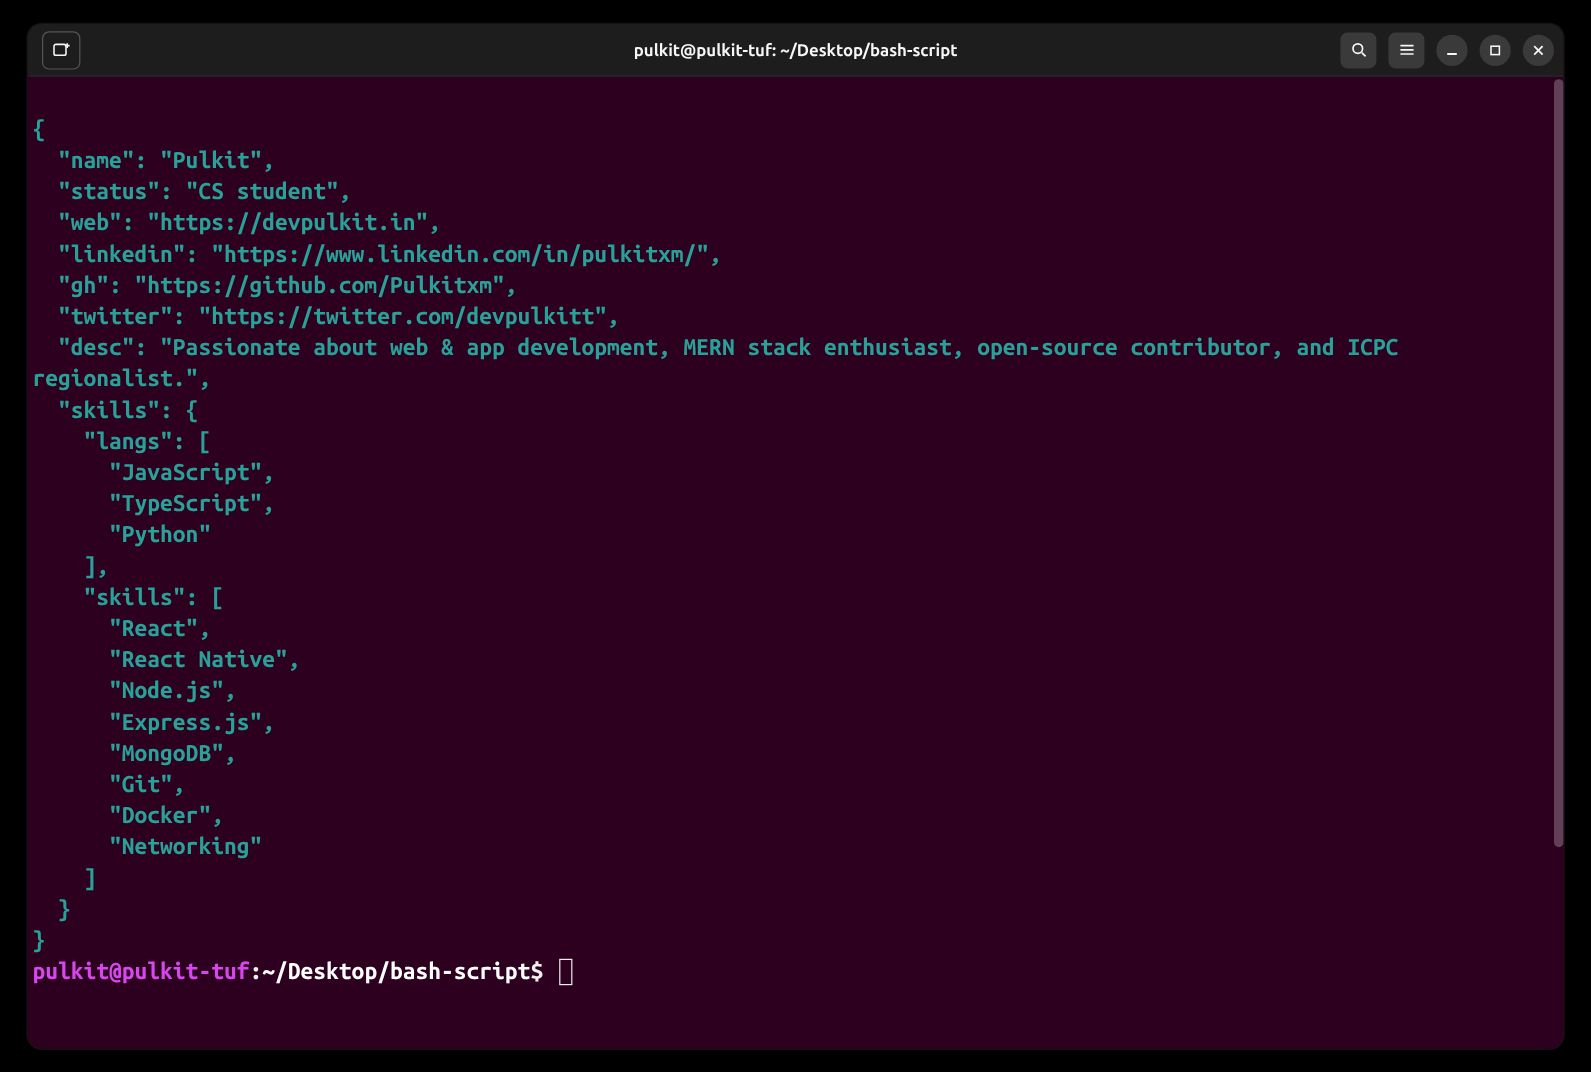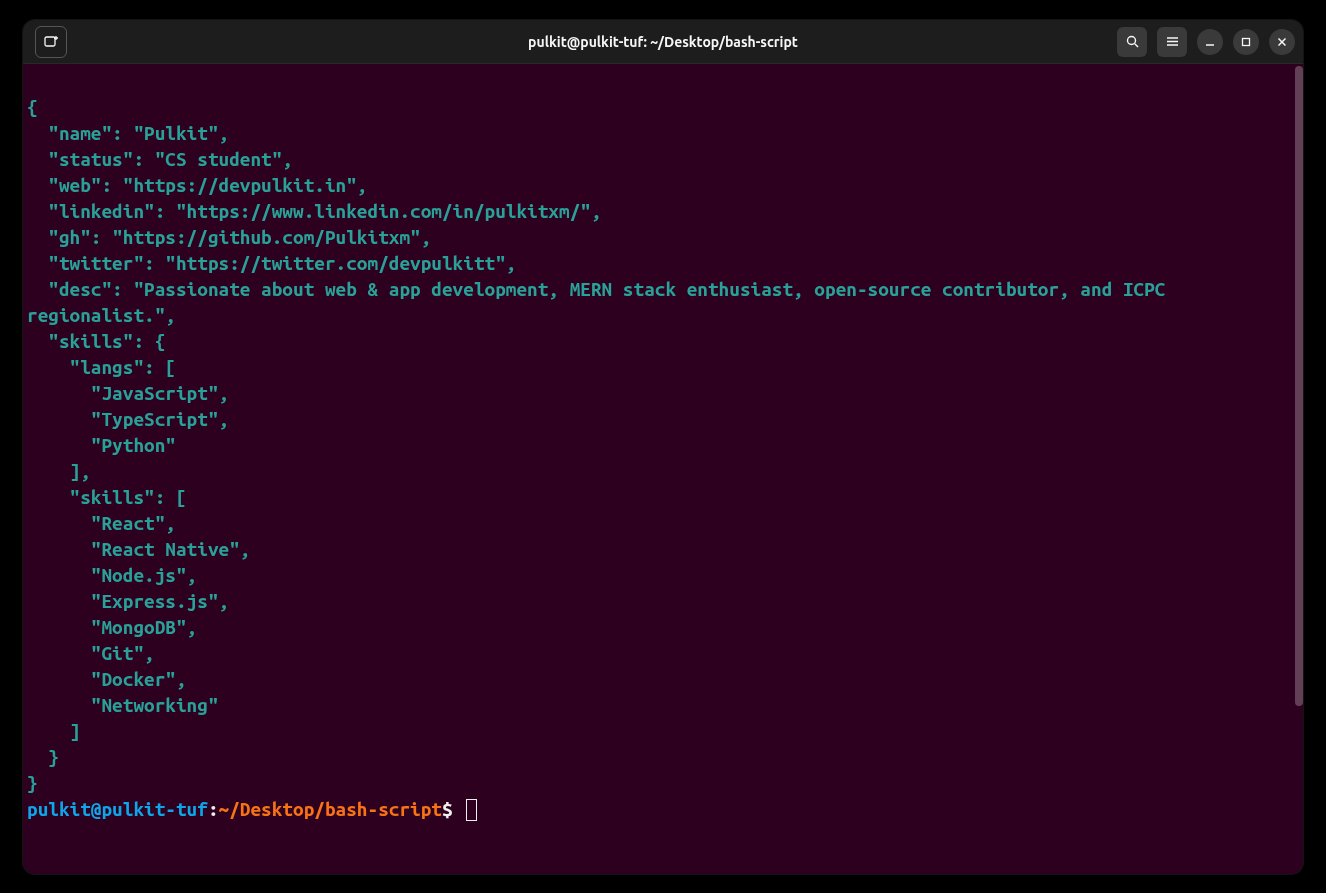--- a/index.html
+++ b/index.html
@@ -111,29 +111,29 @@
       color: #729fcf;
       font-weight: 600;
     }
     .emoji {
       color: #fce94f;
     }
     .prompt-line {
       white-space: pre;
     }
     .prompt-user {
-      color: #0ea5e9;
+      color: #d946ef;
       font-weight: 700;
     }
     .prompt-colon {
       color: #eeeeec;
       font-weight: 700;
     }
     .prompt-path {
-      color: #f97316;
+      color: #ffffff;
       font-weight: 700;
     }
     .prompt-dollar {
       color: #eeeeec;
     }
     .cursor {
       display: inline-block;
       width: 11px;
       height: 22px;
       border: 1.5px solid #eeeeec;

